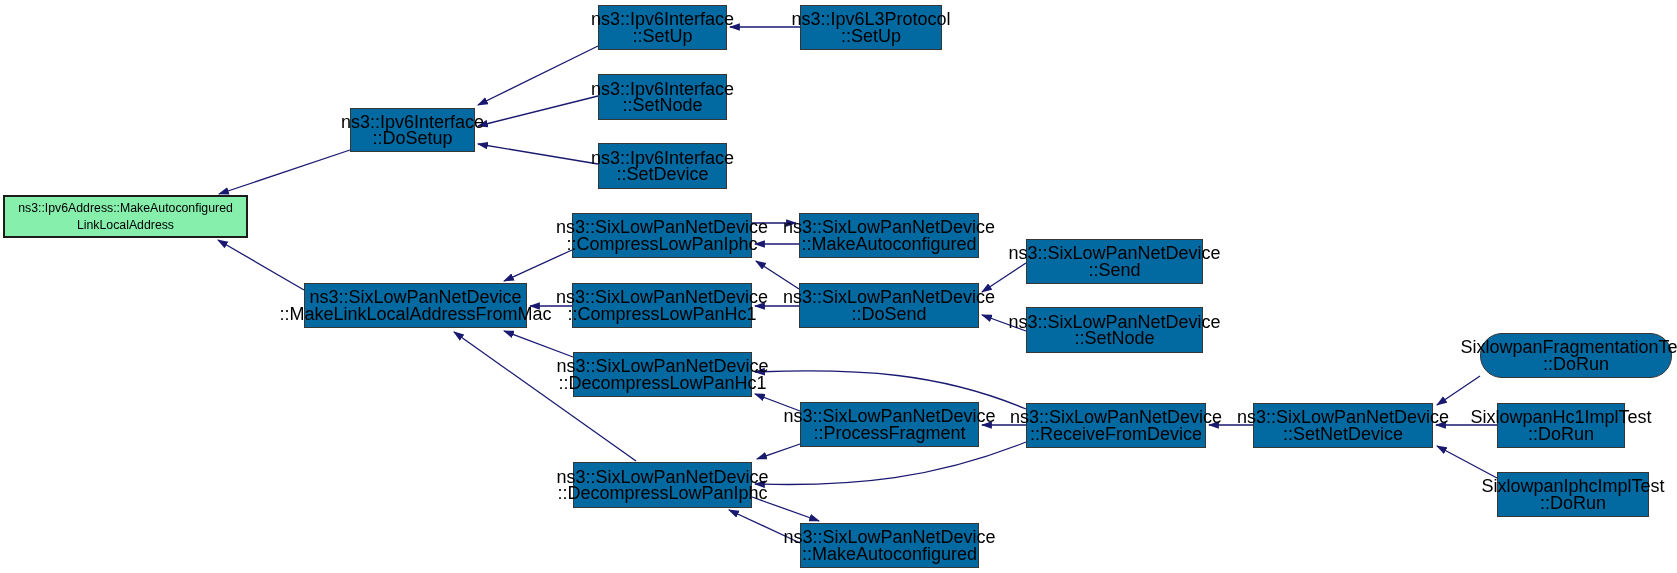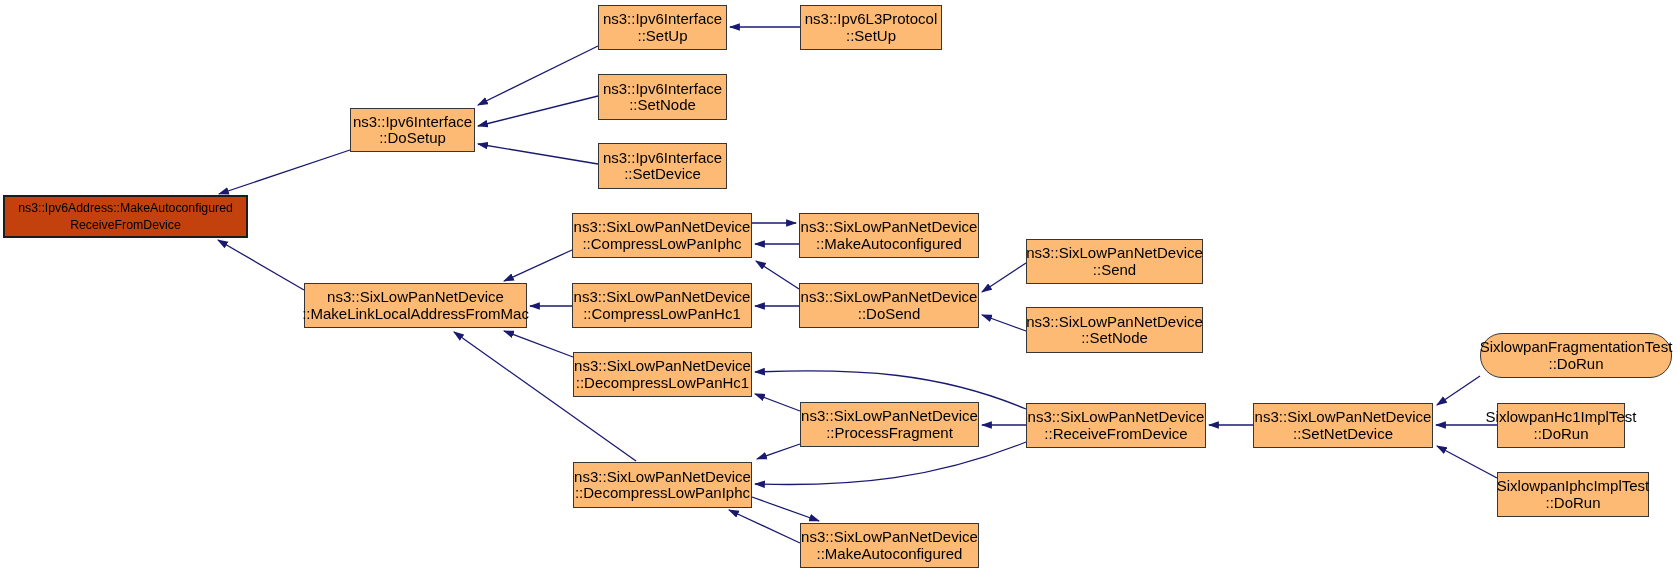--- a/index.html
+++ b/index.html
@@ -7,24 +7,24 @@
     position:relative;
     width:1677px;height:573px;
     background:#ffffff;
     font-family:"Liberation Sans",sans-serif;
     overflow:hidden;
   }
   .edges-layer{position:absolute;left:0;top:0;width:1677px;height:573px;}
   .edge{fill:none;stroke-width:1.3px;}
   .node{
     position:absolute;box-sizing:border-box;
-    background:#fdba74;
+    background:#0369a1;
     border:1.5px solid #363636;
     display:flex;flex-direction:column;align-items:center;justify-content:center;
-    font-size:15px;line-height:16.5px;color:#000000;
+    font-size:18px;line-height:16.5px;color:#000000;
     text-align:center;white-space:nowrap;
     cursor:pointer;
     z-index:2;
   }
   .node.root{
     border:2px solid #1c1c1c;
     font-size:12.3px;
     cursor:default;
   }
   .node-line{display:block;}
@@ -63,23 +63,23 @@
         <path d="M 1026 442 C 936 478, 856 487, 755 484" class="edge" stroke="#191970" marker-end="url(#arrowhead)"></path>
         <path d="M 752 497 L 819 521" class="edge" stroke="#191970" marker-end="url(#arrowhead)"></path>
         <path d="M 800 543 L 729 510" class="edge" stroke="#191970" marker-end="url(#arrowhead)"></path>
         <path d="M 1253 425 L 1209 425" class="edge" stroke="#191970" marker-end="url(#arrowhead)"></path>
         <path d="M 1480 376 L 1437 405" class="edge" stroke="#191970" marker-end="url(#arrowhead)"></path>
         <path d="M 1497 425 L 1436 425" class="edge" stroke="#191970" marker-end="url(#arrowhead)"></path>
         <path d="M 1497 478 L 1437 446" class="edge" stroke="#191970" marker-end="url(#arrowhead)"></path>
       </g>
   </svg>
   <div id="nodes-layer">
-      <div class="node root" style="left: 3px; top: 195px; width: 245px; height: 43px; background: #c2410c;">
+      <div class="node root" style="left: 3px; top: 195px; width: 245px; height: 43px; background: #86efac;">
         <span class="node-line">ns3::Ipv6Address::MakeAutoconfigured</span>
-        <span class="node-line">ReceiveFromDevice</span>
+        <span class="node-line">LinkLocalAddress</span>
       </div>
       <div class="node" style="left: 350px; top: 108px; width: 125px; height: 44px;">
         <span class="node-line">ns3::Ipv6Interface</span>
         <span class="node-line">::DoSetup</span>
       </div>
       <div class="node" style="left: 598px; top: 5px; width: 129px; height: 45px;">
         <span class="node-line">ns3::Ipv6Interface</span>
         <span class="node-line">::SetUp</span>
       </div>
       <div class="node" style="left: 800px; top: 5px; width: 142px; height: 45px;">

